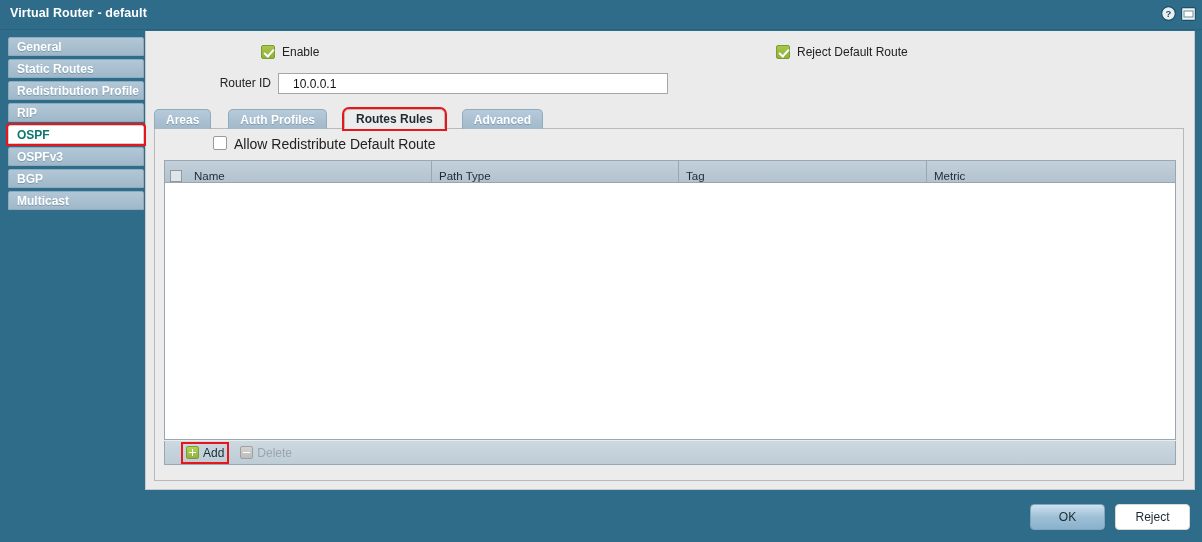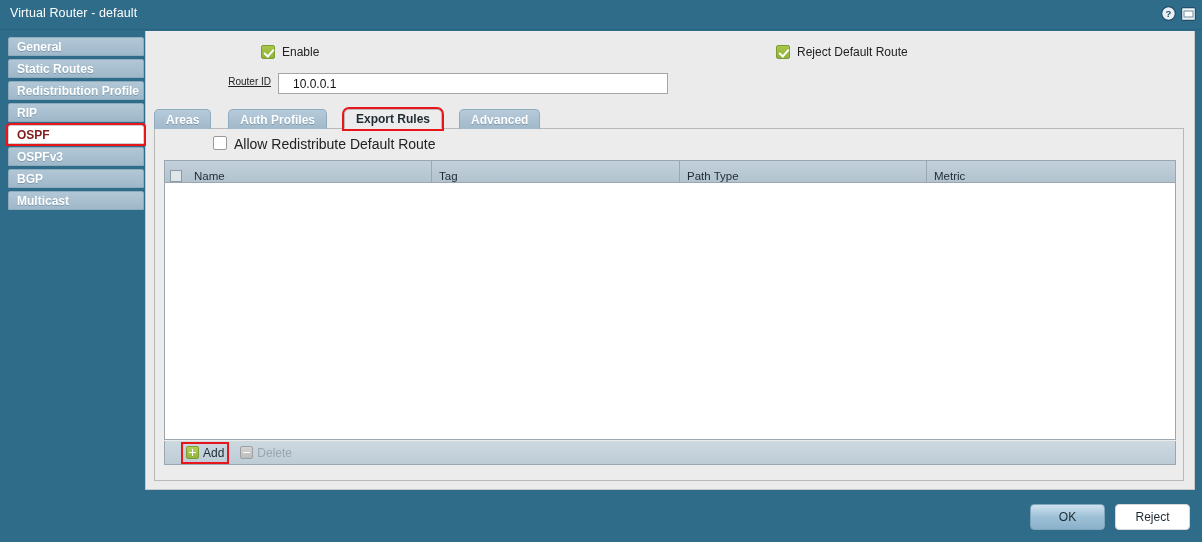--- a/index.html
+++ b/index.html
@@ -23,21 +23,21 @@
     position: absolute;
     left: 0; top: 0;
     width: 1202px; height: 30px;
     background: #2e6c8a;
     border-bottom: 1px solid #24587180;
   }
   .titlebar-text {
     position: absolute;
     left: 10px; top: 6px;
     font-size: 12.5px;
-    font-weight: normal;
+    font-weight: bold;
     color: #ffffff;
     letter-spacing: 0.1px;
   }
   .titlebar-icons {
     position: absolute;
     right: 6px; top: 6px;
     display: flex;
     gap: 5px;
     align-items: center;
   }
@@ -63,21 +63,21 @@
     padding-left: 8px;
     font-size: 12px;
     font-weight: bold;
     color: #ffffff;
     text-shadow: 0 1px 0 rgba(80,110,130,.45);
     cursor: pointer;
     white-space: nowrap;
   }
   .side-item.selected {
     background: #ffffff;
-    color: #7f1d1d;
+    color: #0f766e;
     text-shadow: none;
     border: 1px solid #d0d0d0;
   }
   .side-item.highlight {
     outline: 2px solid #e8161a;
     outline-offset: 0px;
     z-index: 5;
   }
 
   
@@ -136,23 +136,22 @@
     position: absolute;
     left: 0; top: 42px;
     display: flex;
     align-items: center;
   }
   .routerid-label {
     position: absolute;
     left: 57px; top: 3px;
     width: 68px;
     text-align: right;
-    font-size: 10px;
+    font-size: 12px;
     color: #222;
-    text-decoration: underline;
   }
   .routerid-input {
     position: absolute;
     left: 132px; top: 0px;
     width: 390px; height: 21px;
     background: #ffffff;
     border: 1px solid #a6a6a6;
     font-family: "Liberation Sans", sans-serif;
     font-size: 12px;
     color: #111;
@@ -403,21 +402,21 @@
     </div>
 
     <div class="tabstrip">
       <div class="tab">
         <span>Areas</span>
       </div>
       <div class="tab">
         <span>Auth Profiles</span>
       </div>
       <div class="tab active highlight">
-        <span>Export Rules</span>
+        <span>Routes Rules</span>
       </div>
       <div class="tab">
         <span>Advanced</span>
       </div>
     </div>
 
     <div class="tabbody">
 
       <div class="allow-row">
         <span class="checkbox"></span>
@@ -425,25 +424,25 @@
       </div>
 
       <div class="table">
         <div class="thead">
           <div class="th chkcol">
             <span class="th-chk"></span>
           </div>
           <div class="th c-name">
             <span>Name</span>
           </div>
+          <div class="th c-path">
+            <span>Path Type</span>
+          </div>
           <div class="th c-tag">
             <span>Tag</span>
-          </div>
-          <div class="th c-path">
-            <span>Path Type</span>
           </div>
           <div class="th c-metric">
             <span>Metric</span>
           </div>
         </div>
         <div class="tbody"></div>
       </div>
 
       <div class="tbar">
         <div class="tbtn highlight">

